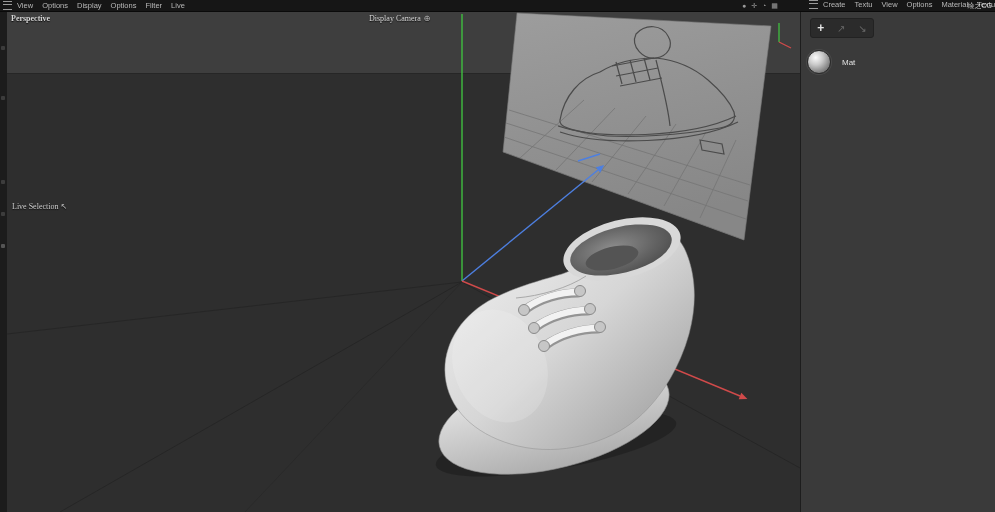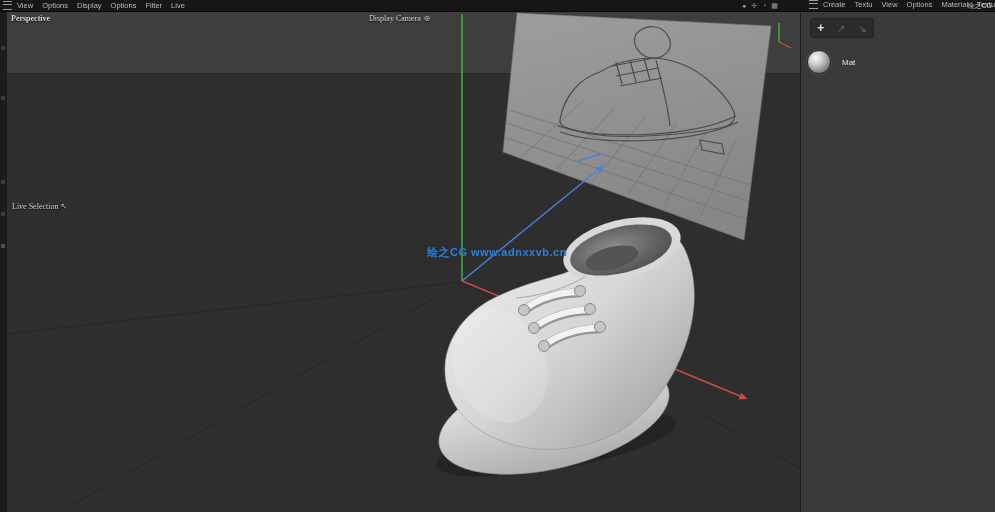--- a/index.html
+++ b/index.html
@@ -211,21 +211,20 @@
       </g>
     </svg>
 
     <div class="vp-label" id="perspective-label">Perspective</div>
     <div class="vp-label" id="camera-label">
       <span>Display Camera</span><span class="cam-icon">⊕</span>
     </div>
     <div class="vp-label" id="live-selection-label">
       <span>Live Selection</span><span class="cursor-icon">↖</span>
     </div>
-    <div class="center-watermark">绘之CG www.adnxxvb.cn</div>
   </div>
 
   <div class="right-panel">
     <div class="mat-toolbar">
       <span class="plus">+</span>
       <span>↗</span>
       <span>↘</span>
     </div>
     <div class="mat-item">
       <span class="mat-ball"></span>

